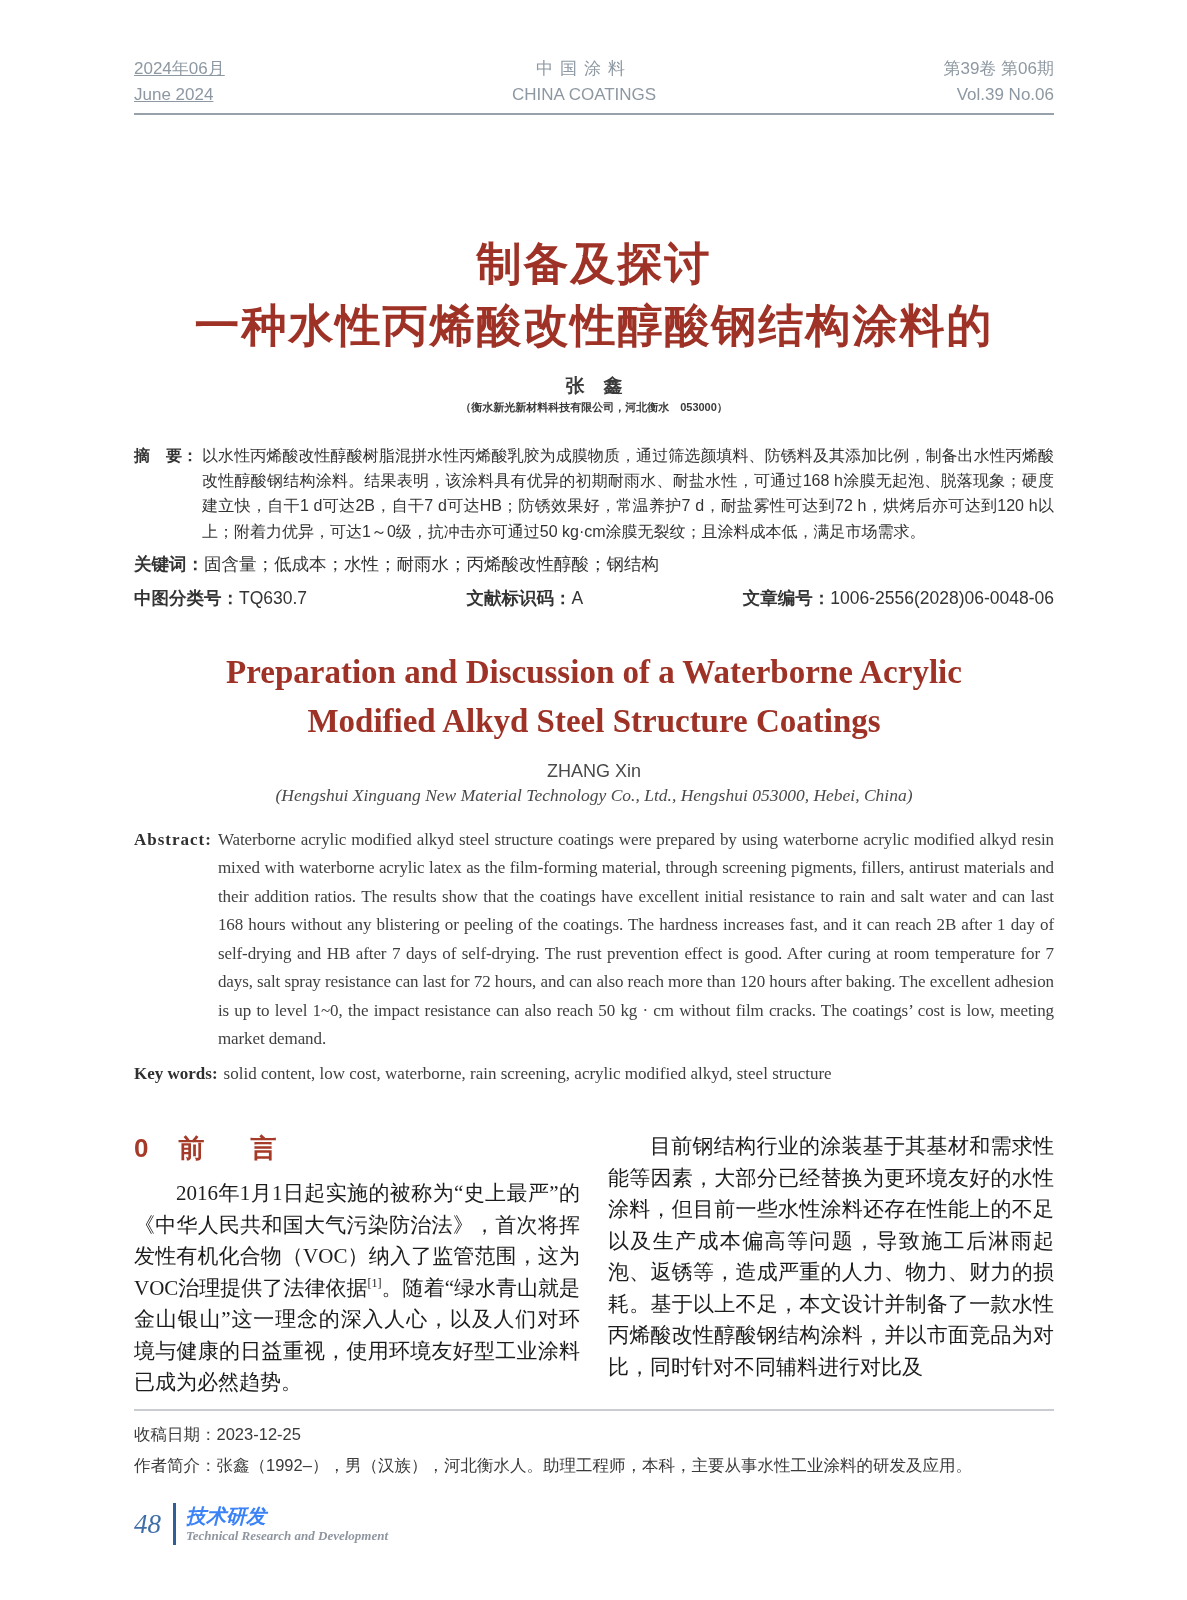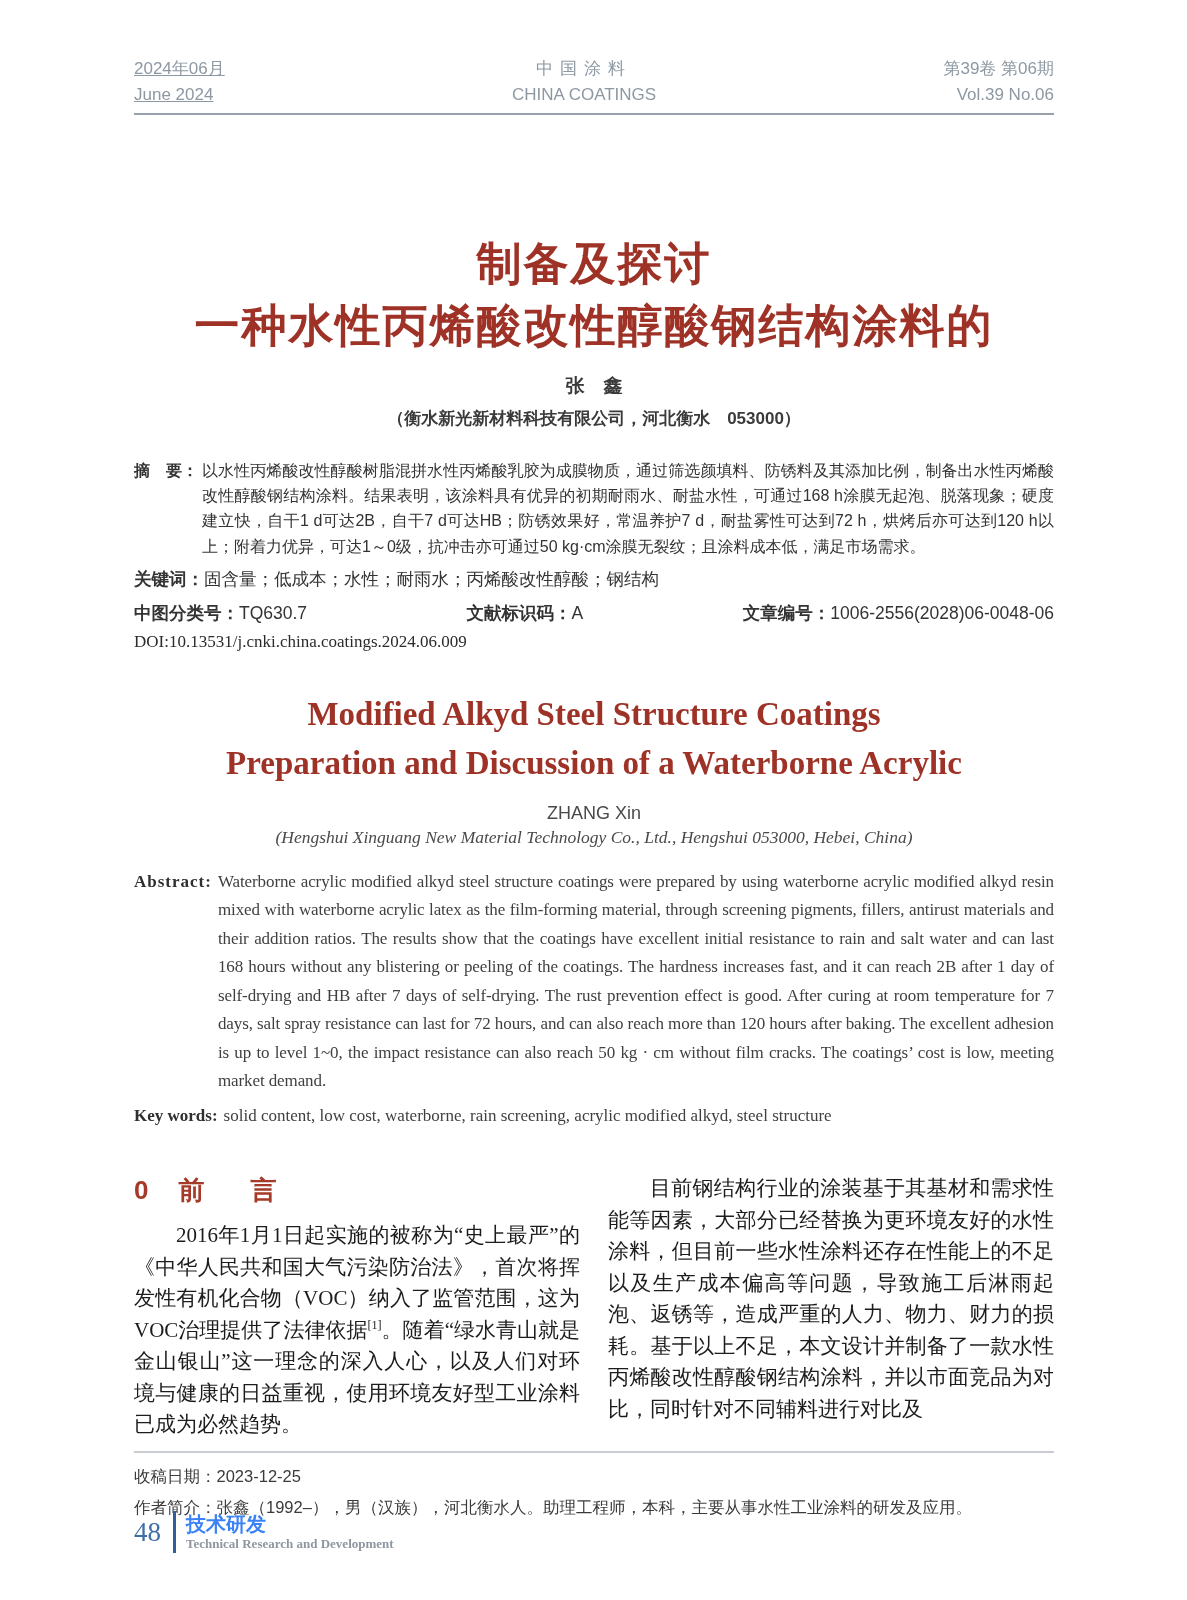--- a/index.html
+++ b/index.html
@@ -46,25 +46,25 @@
   }
   .author-cn {
     margin-top: 16px;
     text-align: center;
     font-family: "Liberation Sans", "DejaVu Sans", sans-serif;
     font-weight: bold;
     font-size: 19px;
     color: #3a3a3a;
   }
   .affil-cn {
-    margin-top: 8px;
-    text-align: center;
-    font-family: "Liberation Sans", "DejaVu Sans", sans-serif;
-    font-weight: bold;
-    font-size: 17px;
+    margin-top: 1px;
+    text-align: center;
+    font-family: "Liberation Sans", "DejaVu Sans", sans-serif;
+    font-weight: bold;
+    font-size: 11px;
     color: #3a3a3a;
   }
 
   
   .hang {
     display: flex;
     align-items: flex-start;
   }
   .abstract-cn {
     margin-top: 28px;
@@ -176,23 +176,24 @@
     font-family: "Liberation Sans", "DejaVu Sans", sans-serif;
     font-size: 16.5px;
     line-height: 1.9;
     color: #3a3a3a;
   }
 
   
   .pfooter {
     position: absolute;
     left: 134px;
-    bottom: 47px;
+    bottom: 55px;
     display: flex;
     align-items: center;
+    font-style: italic;
   }
   .pfooter .pageno {
     font-size: 27px;
     color: #3f6ea6;
     margin-right: 12px;
   }
   .pfooter .vbar {
     width: 3px;
     height: 42px;
     background: #2f5f96;
@@ -247,25 +248,24 @@
   <div class="keywords-cn">
     <span class="lbl">关键词：</span><span>固含量；低成本；水性；耐雨水；丙烯酸改性醇酸；钢结构</span>
   </div>
 
   <div class="meta-row">
     <span><span class="lbl">中图分类号：</span><span>TQ630.7</span></span>
     <span><span class="lbl">文献标识码：</span><span>A</span></span>
     <span><span class="lbl">文章编号：</span><span>1006-2556(2028)06-0048-06</span></span>
   </div>
 
-  <div class="doi">DOI:10.13531/j.cnki.china.coatings.2024.06.009</div>
 
   <h2 class="title-en" style="margin-bottom:0;">
+    <span style="display:block">Preparation and Discussion of a Waterborne Acrylic</span>
     <span style="display:block">Modified Alkyd Steel Structure Coatings</span>
-    <span style="display:block">Preparation and Discussion of a Waterborne Acrylic</span>
   </h2>
 
   <div class="author-en">ZHANG Xin</div>
   <div class="affil-en">(Hengshui Xinguang New Material Technology Co., Ltd., Hengshui 053000, Hebei, China)</div>
 
   <div class="abstract-en hang">
     <span class="lbl">Abstract:</span>
     <span class="txt">Waterborne acrylic modified alkyd steel structure coatings were prepared by using waterborne acrylic modified alkyd resin mixed with waterborne acrylic latex as the film-forming material, through screening pigments, fillers, antirust materials and their addition ratios. The results show that the coatings have excellent initial resistance to rain and salt water and can last 168 hours without any blistering or peeling of the coatings. The hardness increases fast, and it can reach 2B after 1 day of self-drying and HB after 7 days of self-drying. The rust prevention effect is good. After curing at room temperature for 7 days, salt spray resistance can last for 72 hours, and can also reach more than 120 hours after baking. The excellent adhesion is up to level 1~0, the impact resistance can also reach 50 kg · cm without film cracks. The coatings’ cost is low, meeting market demand.</span>
   </div>
 

